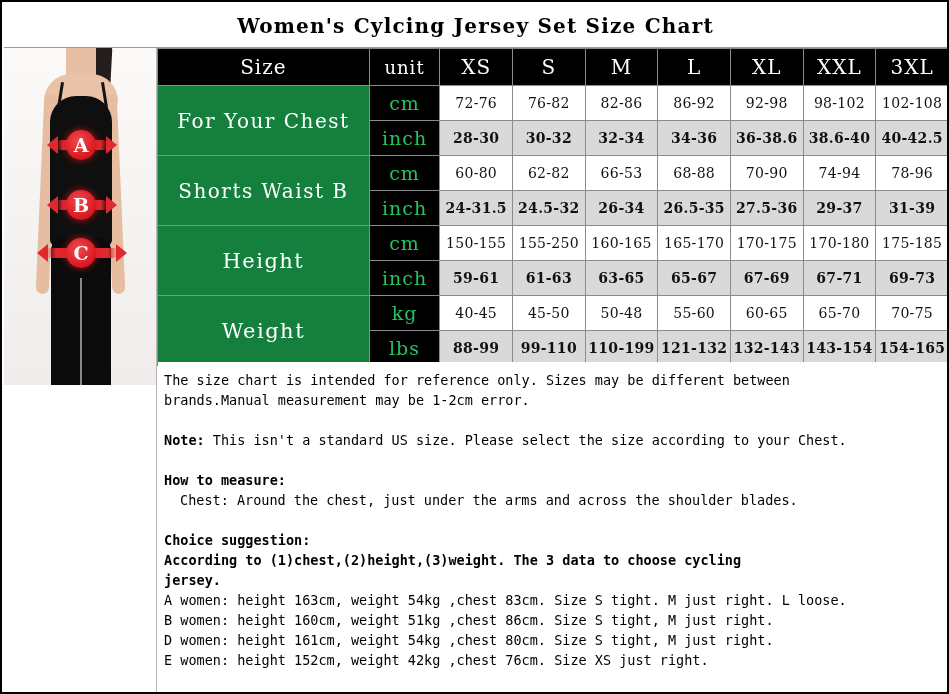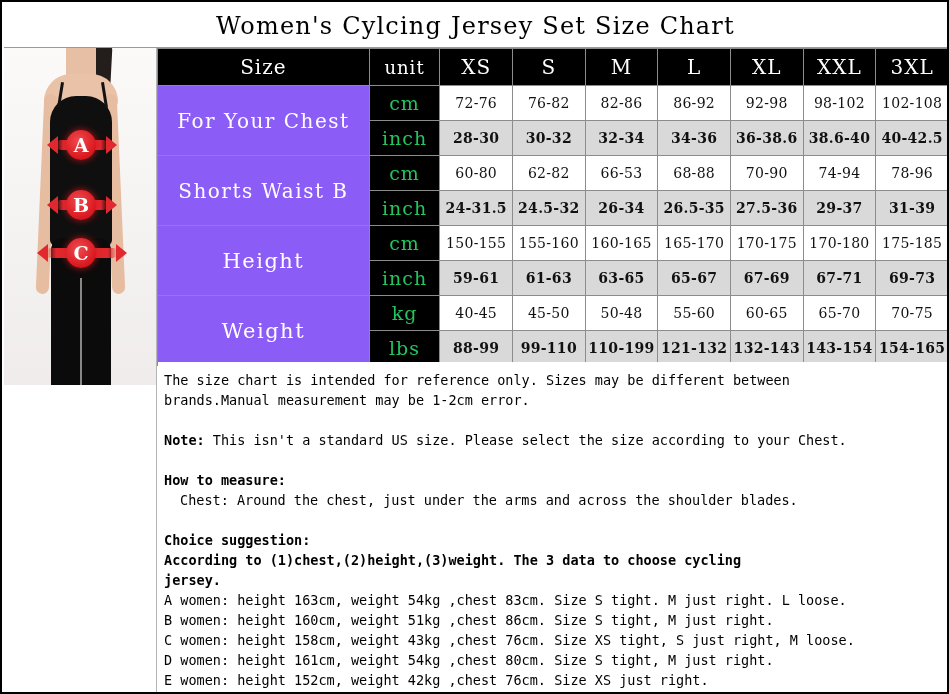--- a/index.html
+++ b/index.html
@@ -30,22 +30,22 @@
     height: 44px;
     display: flex;
     align-items: center;
     justify-content: center;
     border-bottom: 1px solid #9a9a9a;
     box-sizing: border-box;
     background: #ffffff;
   }
   .title-bar .title-text {
     font-family: "DejaVu Serif", serif;
-    font-size: 24px;
-    font-weight: normal;
+    font-size: 20px;
+    font-weight: bold;
     letter-spacing: 1.2px;
     color: #000000;
     white-space: nowrap;
   }
 
   
   .model-panel {
     position: absolute;
     left: 2px;
     top: 46px;
@@ -185,21 +185,21 @@
   .hdr-cell {
     background: #000000;
     color: #ffffff;
     height: 36px;
     font-size: 20px;
     letter-spacing: 1px;
   }
   .hdr-cell.small { font-size: 18px; }
 
   .label-cell {
-    background: #8b5cf6;
+    background: #15803d;
     color: #ffffff;
     font-size: 21px;
     letter-spacing: 1.5px;
     height: 68px;
   }
   .label-cell.wide-text { font-size: 20px; letter-spacing: 1.5px; }
 
   .unit-cell {
     background: #000000;
     color: #22c55e;
@@ -346,21 +346,21 @@
         <td class="val-cell alt">26.5-35</td>
         <td class="val-cell alt">27.5-36</td>
         <td class="val-cell alt">29-37</td>
         <td class="val-cell alt">31-39</td>
       </tr>
 
       <tr>
         <td class="label-cell" rowspan="2">Height</td>
         <td class="unit-cell">cm</td>
         <td class="val-cell">150-155</td>
-        <td class="val-cell">155-160</td>
+        <td class="val-cell">155-250</td>
         <td class="val-cell">160-165</td>
         <td class="val-cell">165-170</td>
         <td class="val-cell">170-175</td>
         <td class="val-cell">170-180</td>
         <td class="val-cell">175-185</td>
       </tr>
       <tr>
         <td class="unit-cell">inch</td>
         <td class="val-cell alt">59-61</td>
         <td class="val-cell alt">61-63</td>
@@ -403,18 +403,17 @@
     <p><span class="note-lead">Note:</span><span> This isn't a standard US size. Please select the size according to your Chest.</span></p>
     <div class="gap"></div>
     <p class="b">How to measure:</p>
     <p class="indent">Chest: Around the chest, just under the arms and across the shoulder blades.</p>
     <div class="gap"></div>
     <p class="b">Choice suggestion:</p>
     <p class="b">According to (1)chest,(2)height,(3)weight. The 3 data to choose cycling</p>
     <p class="b">jersey.</p>
     <p>A women: height 163cm, weight 54kg ,chest 83cm. Size S tight. M just right. L loose.</p>
     <p>B women: height 160cm, weight 51kg ,chest 86cm. Size S tight, M just right.</p>
-    <p>C women: height 158cm, weight 43kg ,chest 76cm. Size XS tight, S just right, M loose.</p>
     <p>D women: height 161cm, weight 54kg ,chest 80cm. Size S tight, M just right.</p>
     <p>E women: height 152cm, weight 42kg ,chest 76cm. Size XS just right.</p>
   </div>
 
 </div>
 
 </body></html>

